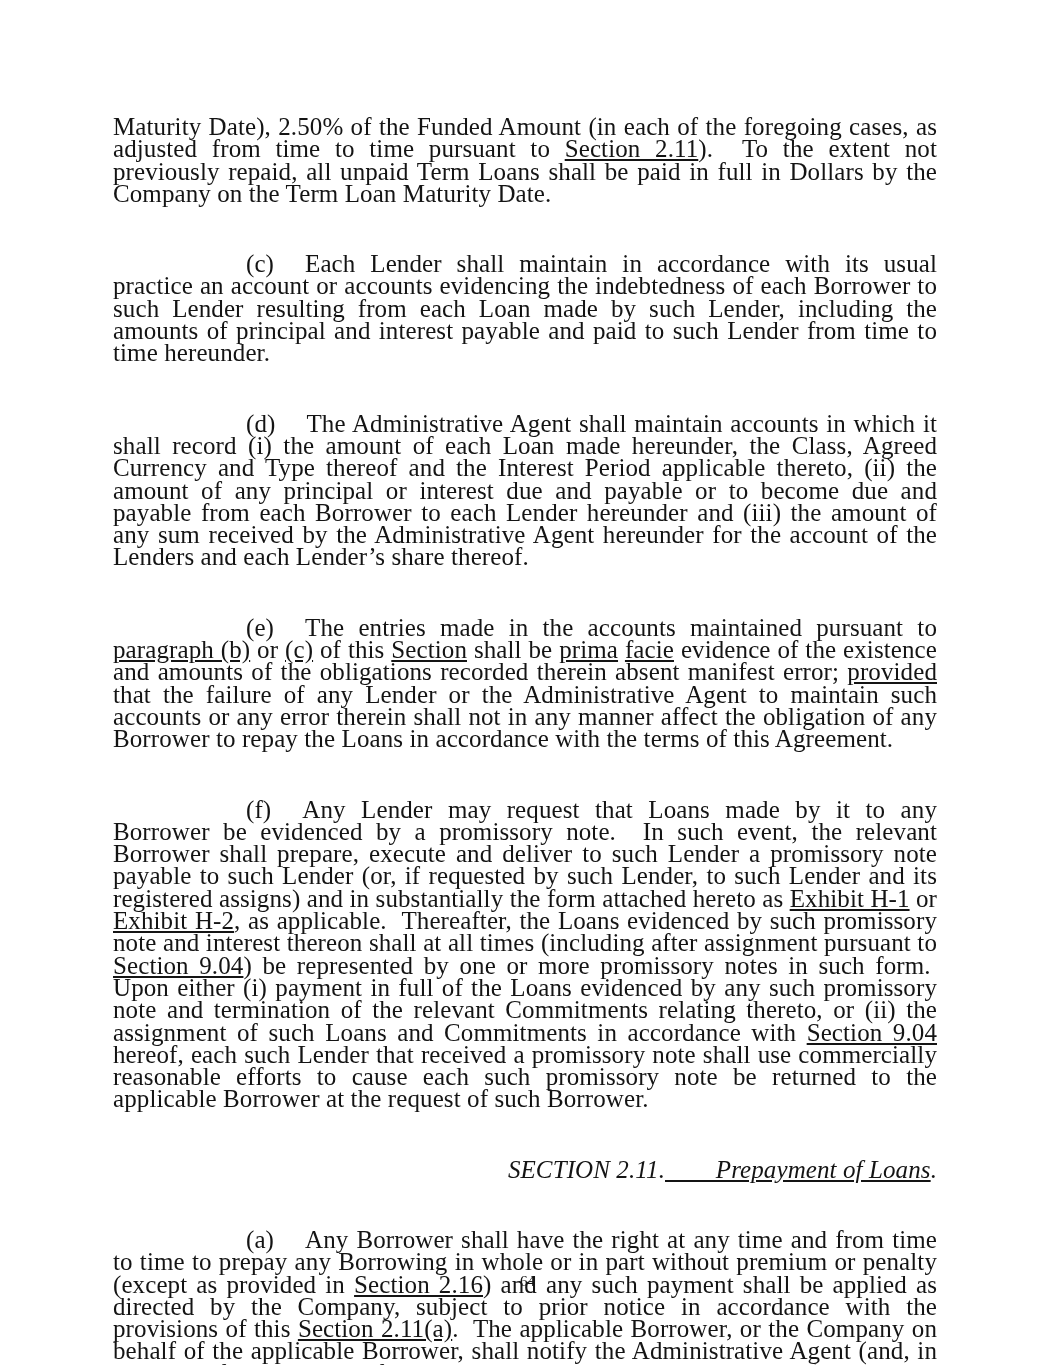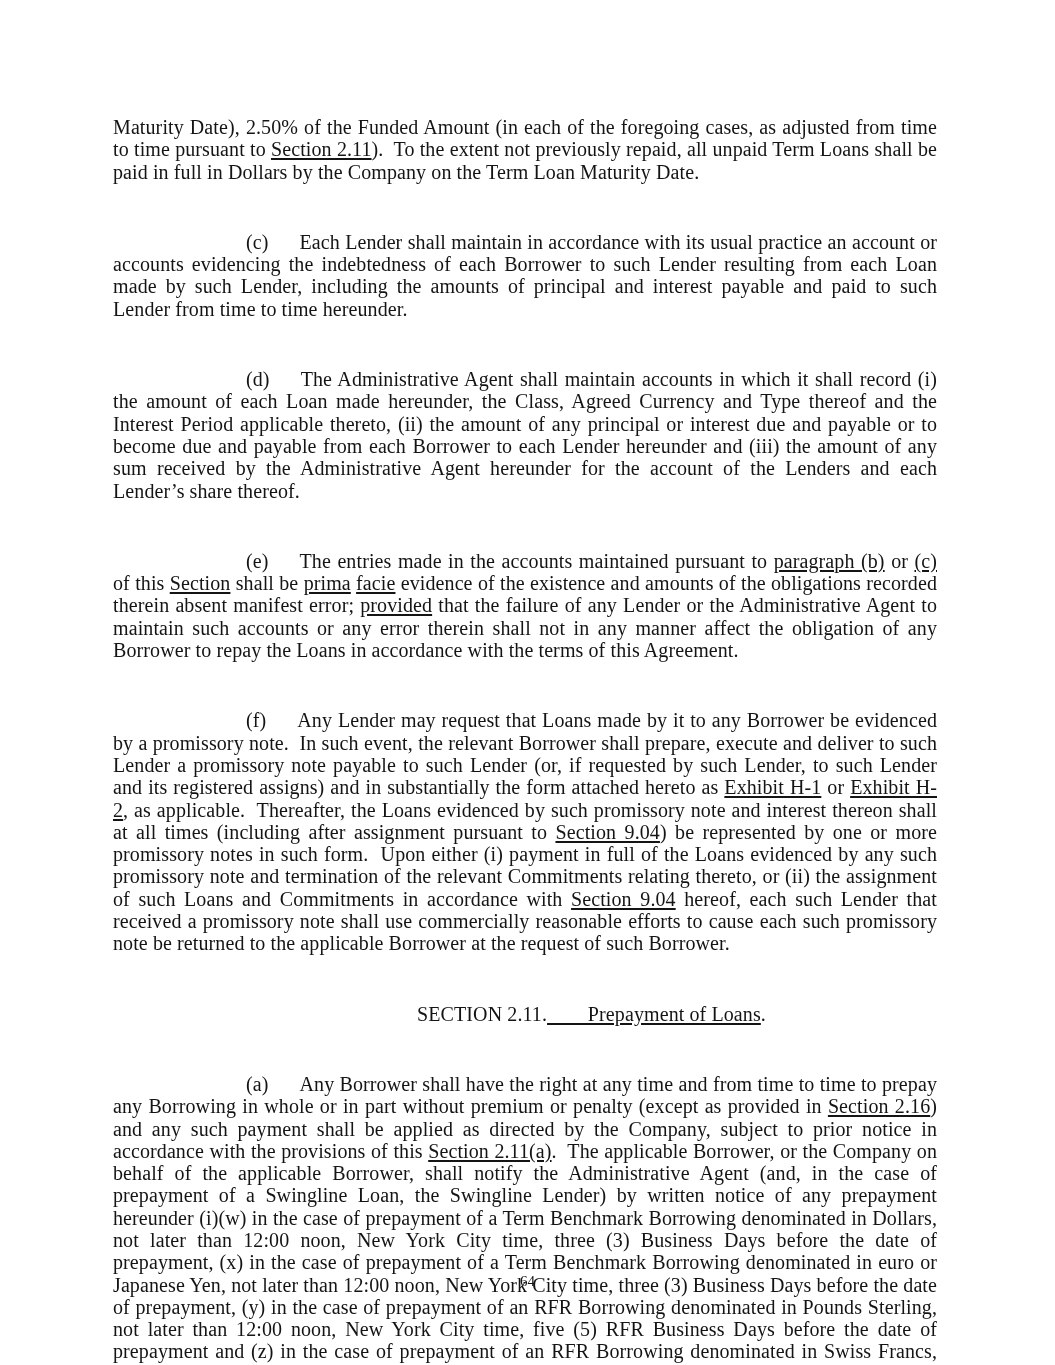--- a/index.html
+++ b/index.html
@@ -17,31 +17,32 @@
     overflow: hidden;
   }
   .content {
     position: absolute;
     left: 113px;
     top: 116px;
     width: 824px;
   }
   p.para {
     margin: 0 0 22px 0;
-    font-size: 20px;
+    font-size: 25px;
     line-height: 22.3px;
     text-align: justify;
     letter-spacing: 0.1px;
   }
   p.para.indent {
     text-indent: 133px;
     margin-top: 48px;
   }
   p.para.heading {
-    text-align: center;
+    text-align: right;
+    font-style: italic;
   }
   .tab {
     display: inline-block;
     width: 31px;
   }
   .u {
     text-decoration: underline;
     text-underline-offset: 2px;
   }
   .footer {

